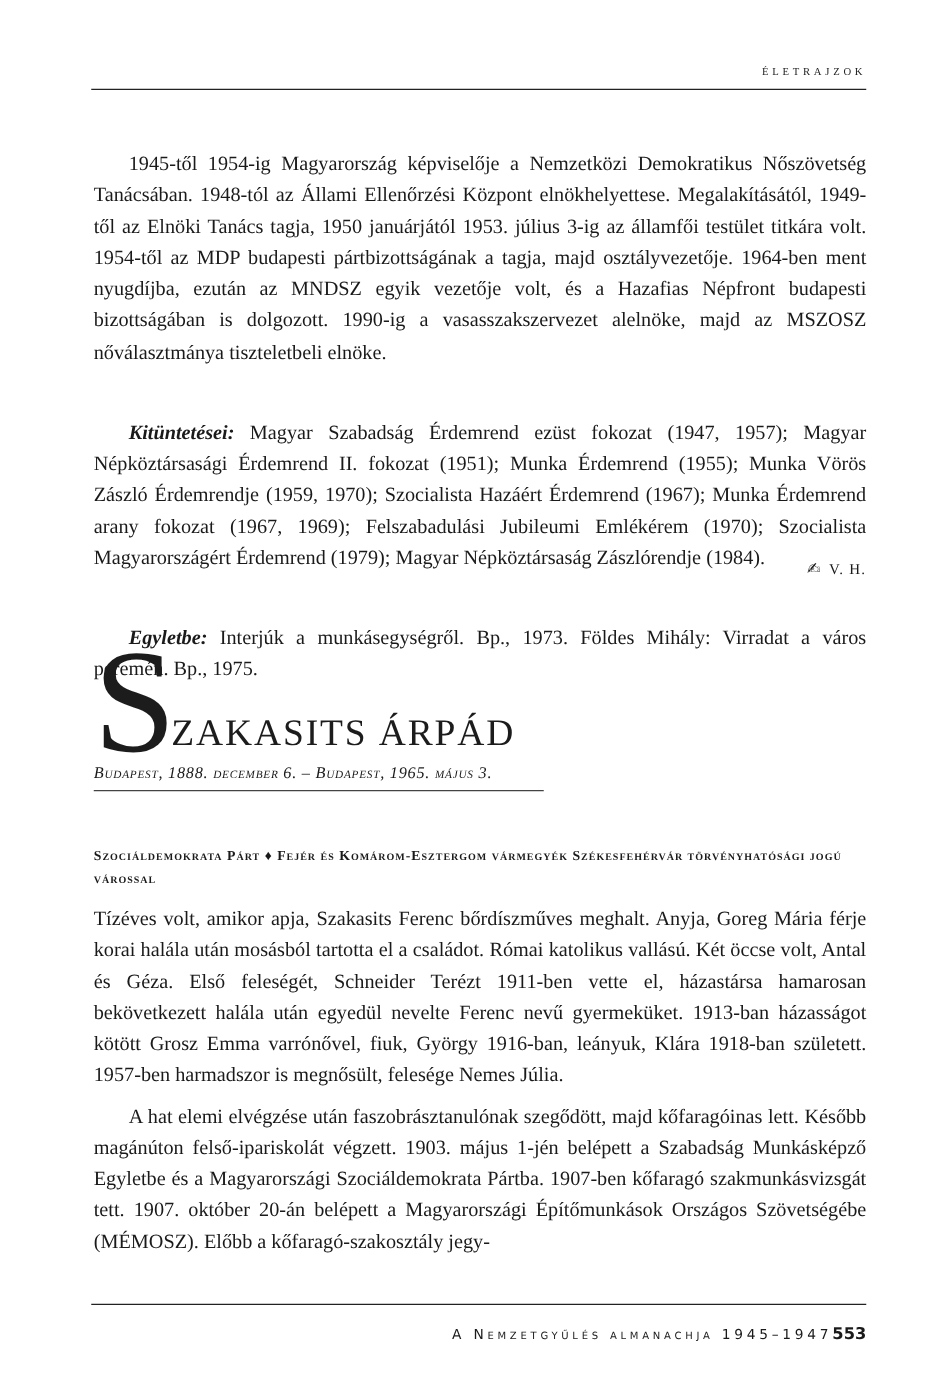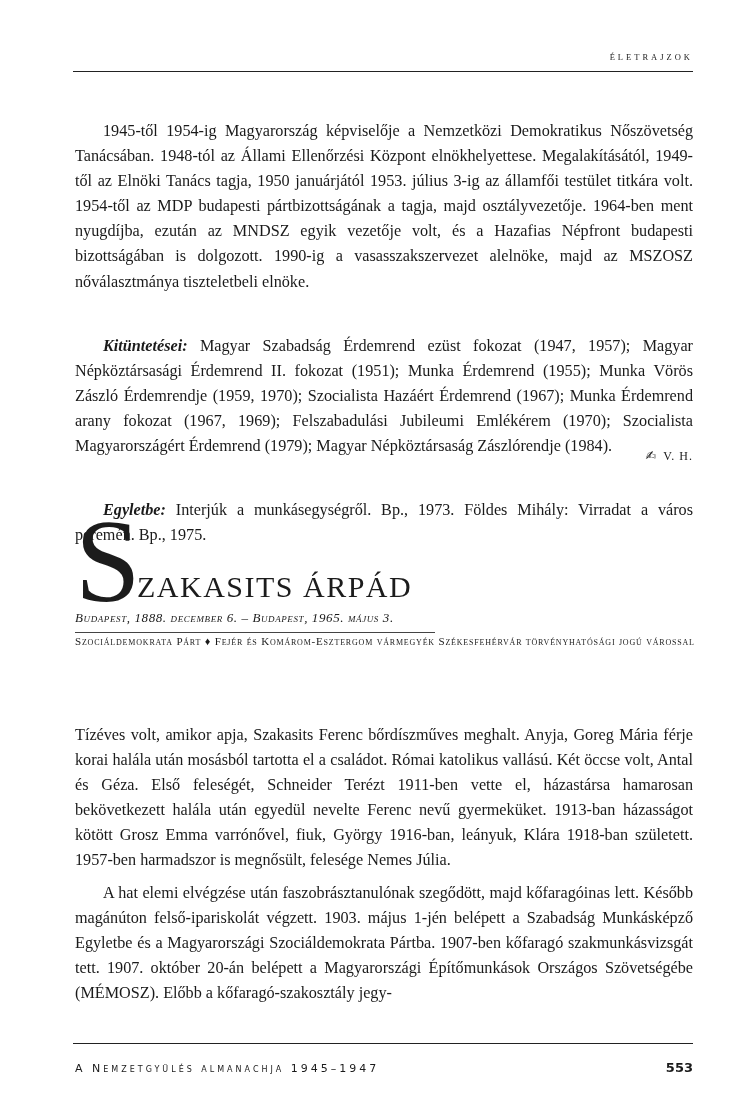--- a/index.html
+++ b/index.html
@@ -46,27 +46,28 @@
       position: absolute; left: 62px; top: 58px;
       font-size: 30px; letter-spacing: 1.5px; color: #1c1c1c;
     }
     .dates {
       position: absolute; left: 75px; top: 610px;
       font-size: 11.5px; letter-spacing: 0.6px; font-variant: small-caps;
       font-size: 13px;
       font-style: italic;
     }
     .party {
-      position: absolute; left: 75px; top: 632px; width: 620px;
+      position: absolute; left: 75px; top: 676px; width: 620px;
       font-size: 11px; line-height: 18px; font-variant: small-caps;
       letter-spacing: 0.8px;
+      font-weight: bold;
     }
     .footer {
       position: absolute; left: 75px; top: 1060px; width: 618px;
-      display: flex; justify-content: space-between; align-items: baseline;
+      display: flex; justify-content: flex-end; align-items: baseline;
       font-family: "DejaVu Sans", "Liberation Sans", sans-serif;
     }
     .footer .left { font-size: 11px; letter-spacing: 3px; font-variant: small-caps; }
     .footer .pnum { font-size: 13px; font-weight: bold; letter-spacing: 0; }
   </style>
 </head>
 <body>
 
 <div class="running-head">ÉLETRAJZOK</div>
 <div class="rule top"></div>

